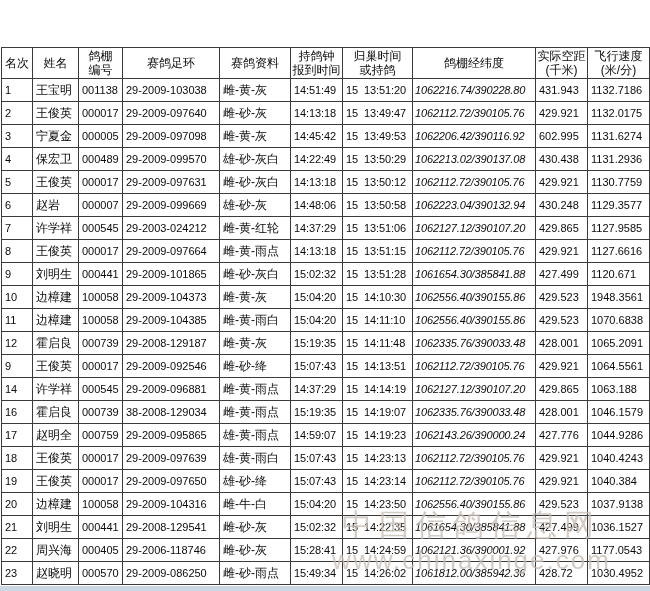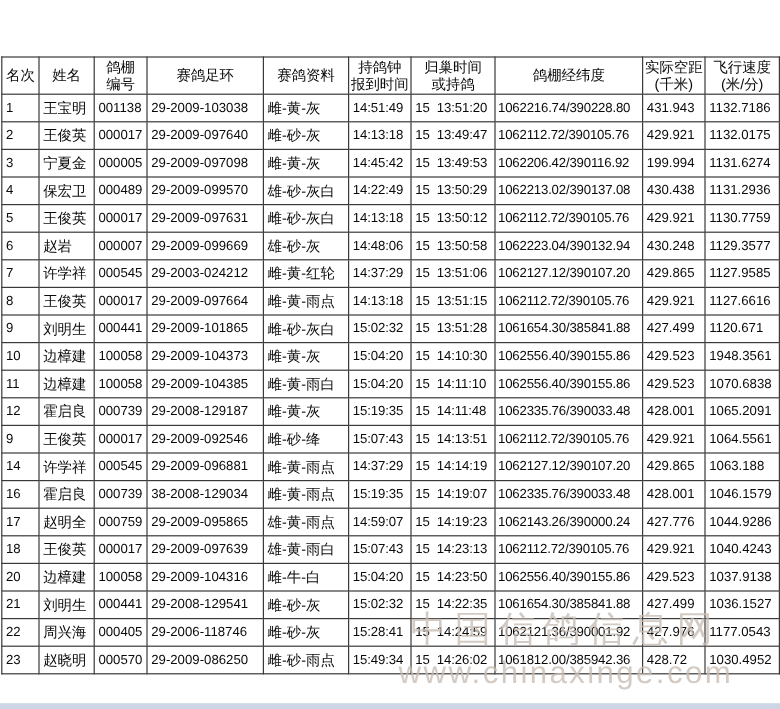--- a/index.html
+++ b/index.html
@@ -13,21 +13,21 @@
     border:1px solid #3a3a3a; overflow:hidden; white-space:pre;
     color:#0a0a0a; box-sizing:border-box;
   }
   th {
     height:31px; font-weight:normal; font-size:12px; text-align:center;
     line-height:1.2; padding:0 1px; vertical-align:middle;
   }
   td { height:23px; font-size:11px; padding:0 0 0 3px; vertical-align:middle; }
   .hdr-line { display:block; }
   .c-name, .c-info { font-size:12px; }
-  .c-coords { letter-spacing:-0.15px; padding-left:2px; }
+  .c-coords { letter-spacing:-0.15px; padding-left:2px;font-style:italic; }
   .c-rank { padding-left:3px; }
   .c-clock_in, .c-return { letter-spacing:-0.1px; }
   .watermark {
     position:absolute; left:293px; top:506px; width:357px; text-align:center;
     color:rgba(198,188,180,0.78); font-weight:normal; pointer-events:none; z-index:5;
     line-height:1.25;
   }
   .wm1 { font-size:30px; letter-spacing:7px; display:block; }
   .wm2 { font-size:26px; letter-spacing:2px; display:block; }
   .bottom-strip {
@@ -93,21 +93,21 @@
         </tr>
         <tr>
           <td class="c-rank">3</td>
           <td class="c-name">宁夏金</td>
           <td class="c-loft_no">000005</td>
           <td class="c-ring">29-2009-097098</td>
           <td class="c-info">雌-黄-灰</td>
           <td class="c-clock_in">14:45:42</td>
           <td class="c-return">15  13:49:53</td>
           <td class="c-coords">1062206.42/390116.92</td>
-          <td class="c-distance">199.994</td>
+          <td class="c-distance">602.995</td>
           <td class="c-speed">1131.6274</td>
         </tr>
         <tr>
           <td class="c-rank">4</td>
           <td class="c-name">保宏卫</td>
           <td class="c-loft_no">000489</td>
           <td class="c-ring">29-2009-099570</td>
           <td class="c-info">雄-砂-灰白</td>
           <td class="c-clock_in">14:22:49</td>
           <td class="c-return">15  13:50:29</td>
@@ -263,20 +263,32 @@
           <td class="c-rank">18</td>
           <td class="c-name">王俊英</td>
           <td class="c-loft_no">000017</td>
           <td class="c-ring">29-2009-097639</td>
           <td class="c-info">雄-黄-雨白</td>
           <td class="c-clock_in">15:07:43</td>
           <td class="c-return">15  14:23:13</td>
           <td class="c-coords">1062112.72/390105.76</td>
           <td class="c-distance">429.921</td>
           <td class="c-speed">1040.4243</td>
+        </tr>
+        <tr>
+          <td class="c-rank">19</td>
+          <td class="c-name">王俊英</td>
+          <td class="c-loft_no">000017</td>
+          <td class="c-ring">29-2009-097650</td>
+          <td class="c-info">雄-砂-绛</td>
+          <td class="c-clock_in">15:07:43</td>
+          <td class="c-return">15  14:23:14</td>
+          <td class="c-coords">1062112.72/390105.76</td>
+          <td class="c-distance">429.921</td>
+          <td class="c-speed">1040.384</td>
         </tr>
         <tr>
           <td class="c-rank">20</td>
           <td class="c-name">边樟建</td>
           <td class="c-loft_no">100058</td>
           <td class="c-ring">29-2009-104316</td>
           <td class="c-info">雌-牛-白</td>
           <td class="c-clock_in">15:04:20</td>
           <td class="c-return">15  14:23:50</td>
           <td class="c-coords">1062556.40/390155.86</td>

